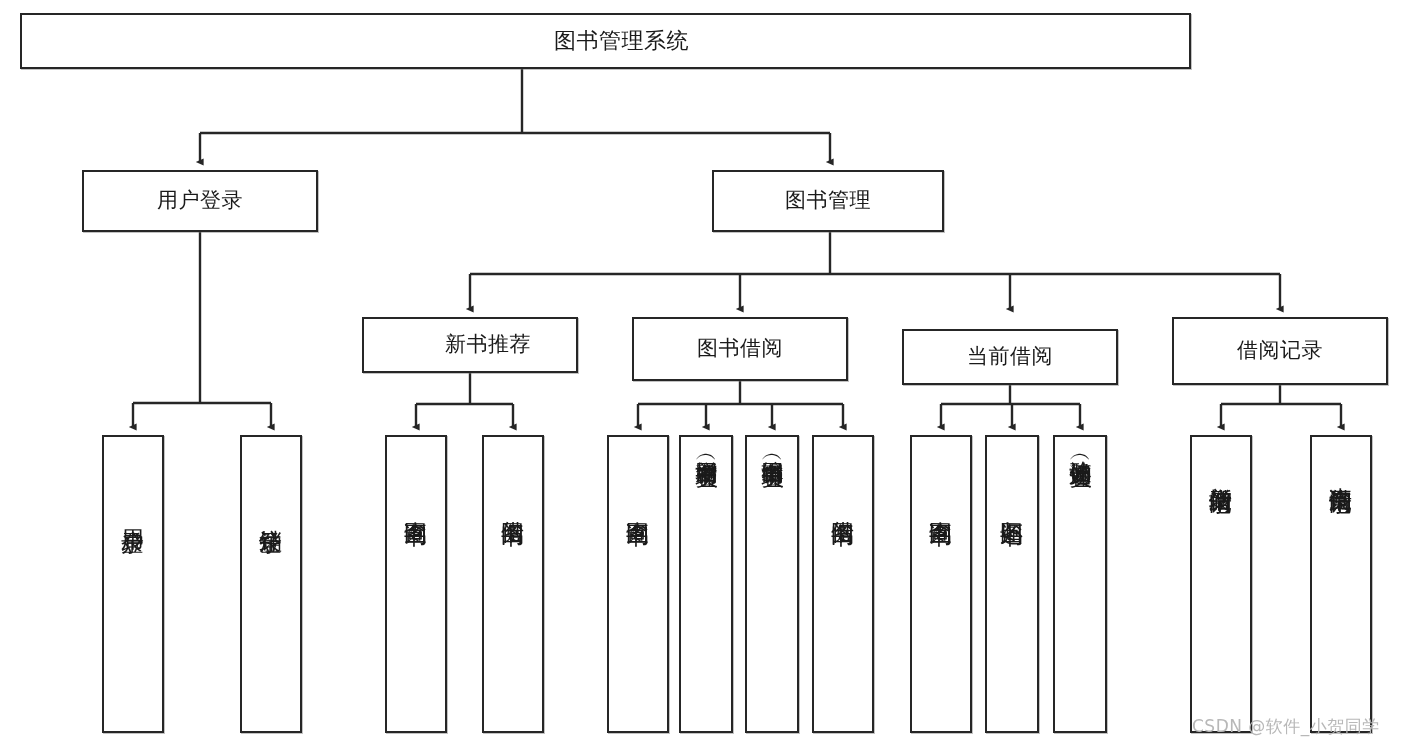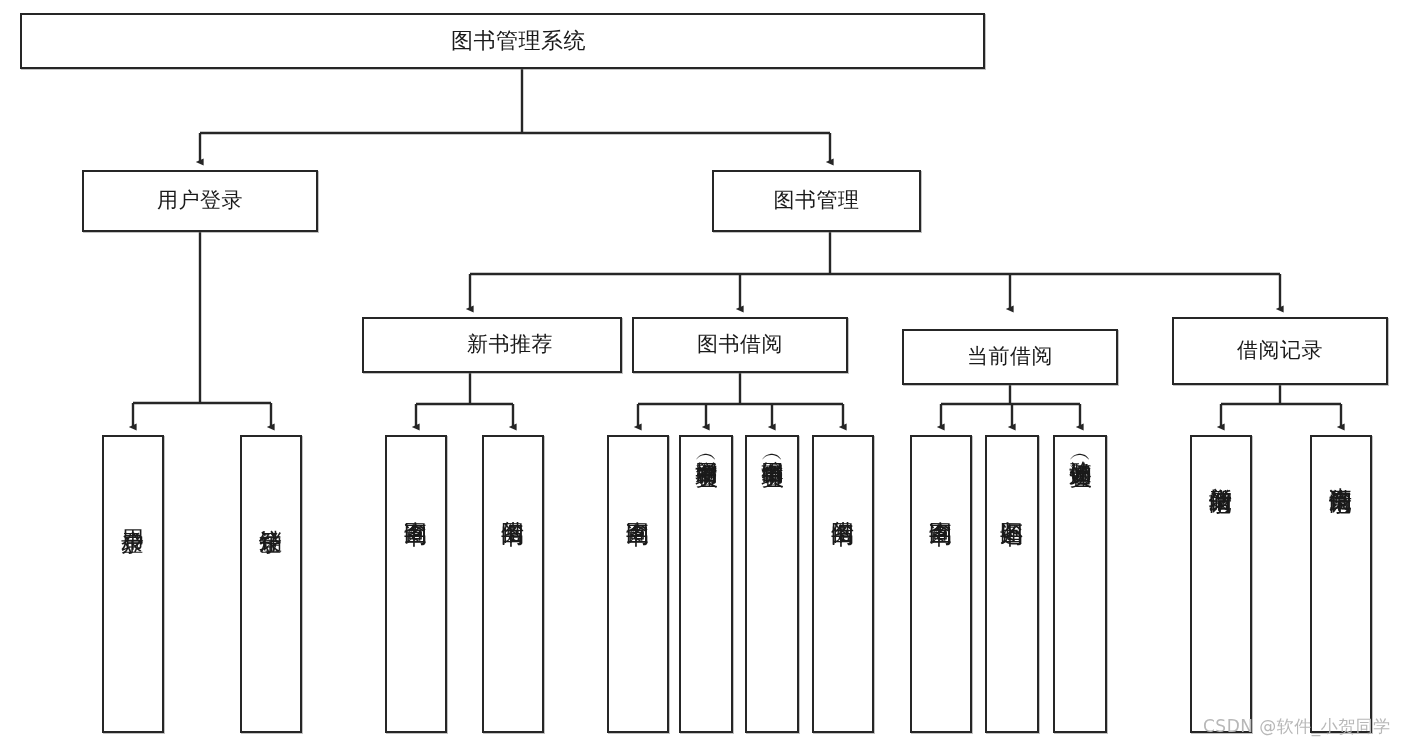--- a/index.html
+++ b/index.html
@@ -65,21 +65,20 @@
   .node.vertical.tall-text .node-label {
     font-size: 22px;
   }
   .watermark {
     position: absolute;
     color: #b8b8b8;
     font-size: 17px;
     letter-spacing: 0.5px;
     white-space: nowrap;
     user-select: none;
-    padding-left: 11px;
   }
 </style>
 </head>
 <body>
 
 <div id="diagram-root">
 
   <svg class="connector-layer" viewBox="0 0 1405 747" xmlns="http://www.w3.org/2000/svg">
     <defs>
       <marker id="arrowhead" markerWidth="9" markerHeight="9" refX="4.2" refY="4.2" orient="auto" markerUnits="userSpaceOnUse">
@@ -124,35 +123,35 @@
       <path d="M1012,404 L1012,427" marker-end="url(#arrowhead)"></path>
       <path d="M1080,404 L1080,427" marker-end="url(#arrowhead)"></path>
 
       <path d="M1280,373 L1280,404"></path>
       <path d="M1221,404 L1341,404"></path>
       <path d="M1221,404 L1221,427" marker-end="url(#arrowhead)"></path>
       <path d="M1341,404 L1341,427" marker-end="url(#arrowhead)"></path>
     </g>
   </svg>
 
-  <div class="node horizontal root" style="left:20px; top:13px; width:965px; height:56px;padding-left:32px;">
+  <div class="node horizontal root" style="left:20px; top:13px; width:1171px; height:56px;padding-left:32px;">
     <span class="node-label">图书管理系统</span>
   </div>
 
   <div class="node horizontal" style="left:82px; top:170px; width:236px; height:62px;">
     <span class="node-label">用户登录</span>
   </div>
-  <div class="node horizontal" style="left:712px; top:170px; width:209px; height:62px;">
+  <div class="node horizontal" style="left:712px; top:170px; width:232px; height:62px;">
     <span class="node-label">图书管理</span>
   </div>
 
-  <div class="node horizontal" style="left:362px; top:317px; width:260px; height:56px;padding-left:36px;">
+  <div class="node horizontal" style="left:362px; top:317px; width:216px; height:56px;padding-left:36px;">
     <span class="node-label">新书推荐</span>
   </div>
-  <div class="node horizontal" style="left:632px; top:317px; width:216px; height:56px;">
+  <div class="node horizontal" style="left:632px; top:317px; width:216px; height:64px;">
     <span class="node-label">图书借阅</span>
   </div>
   <div class="node horizontal" style="left:902px; top:329px; width:216px; height:56px;">
     <span class="node-label">当前借阅</span>
   </div>
   <div class="node horizontal" style="left:1172px; top:317px; width:216px; height:68px;">
     <span class="node-label">借阅记录</span>
   </div>
 
   <div class="node vertical" style="left:102px; top:435px; width:62px; height:298px; padding-top:74px;">

